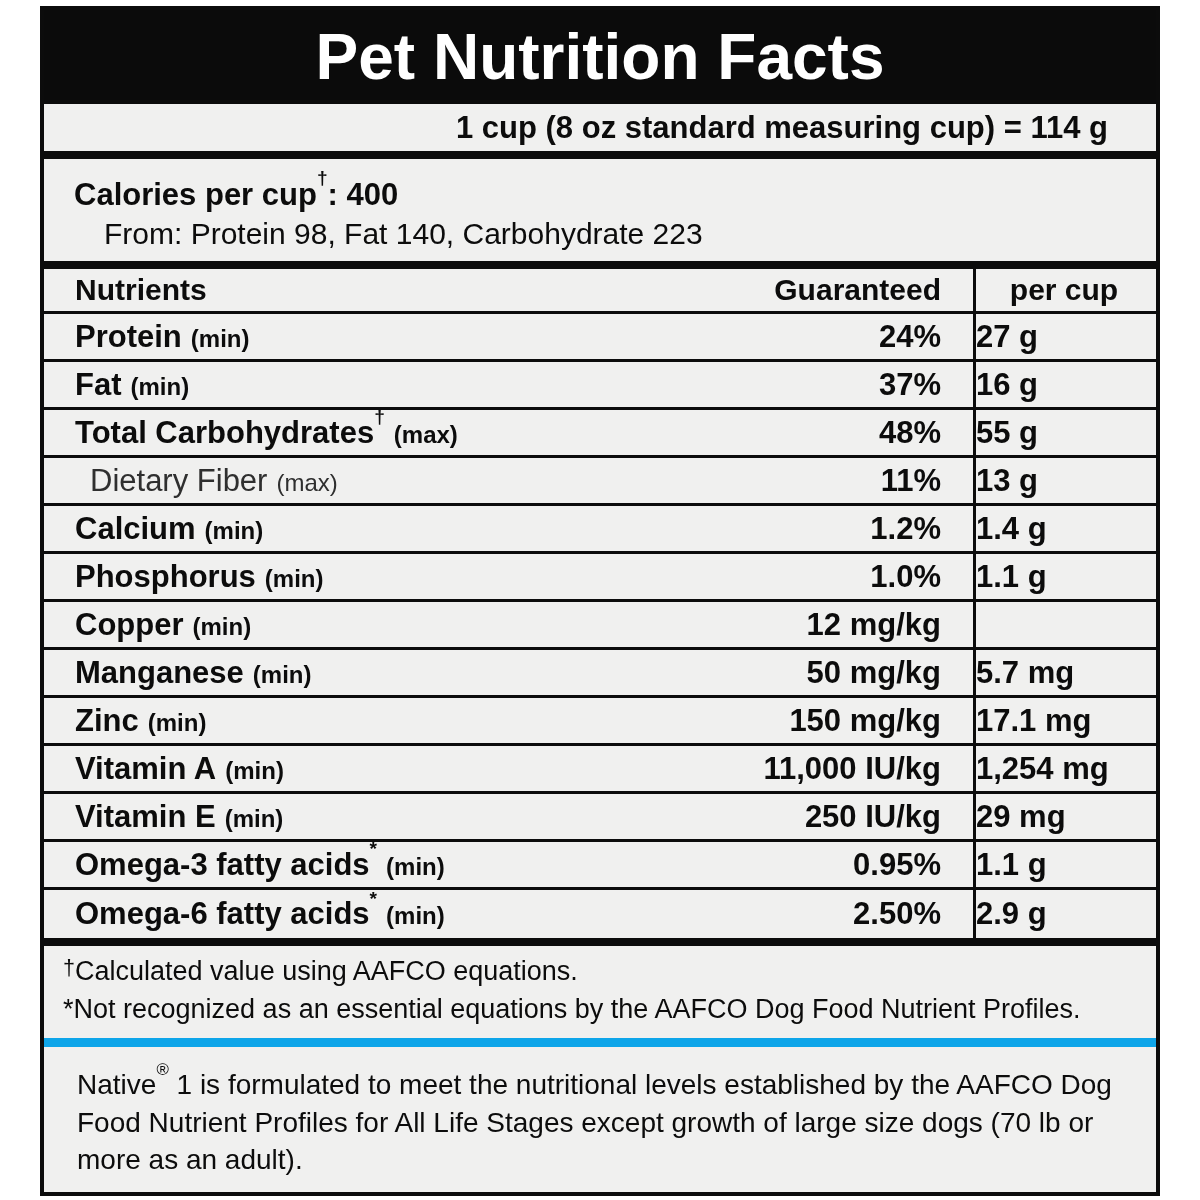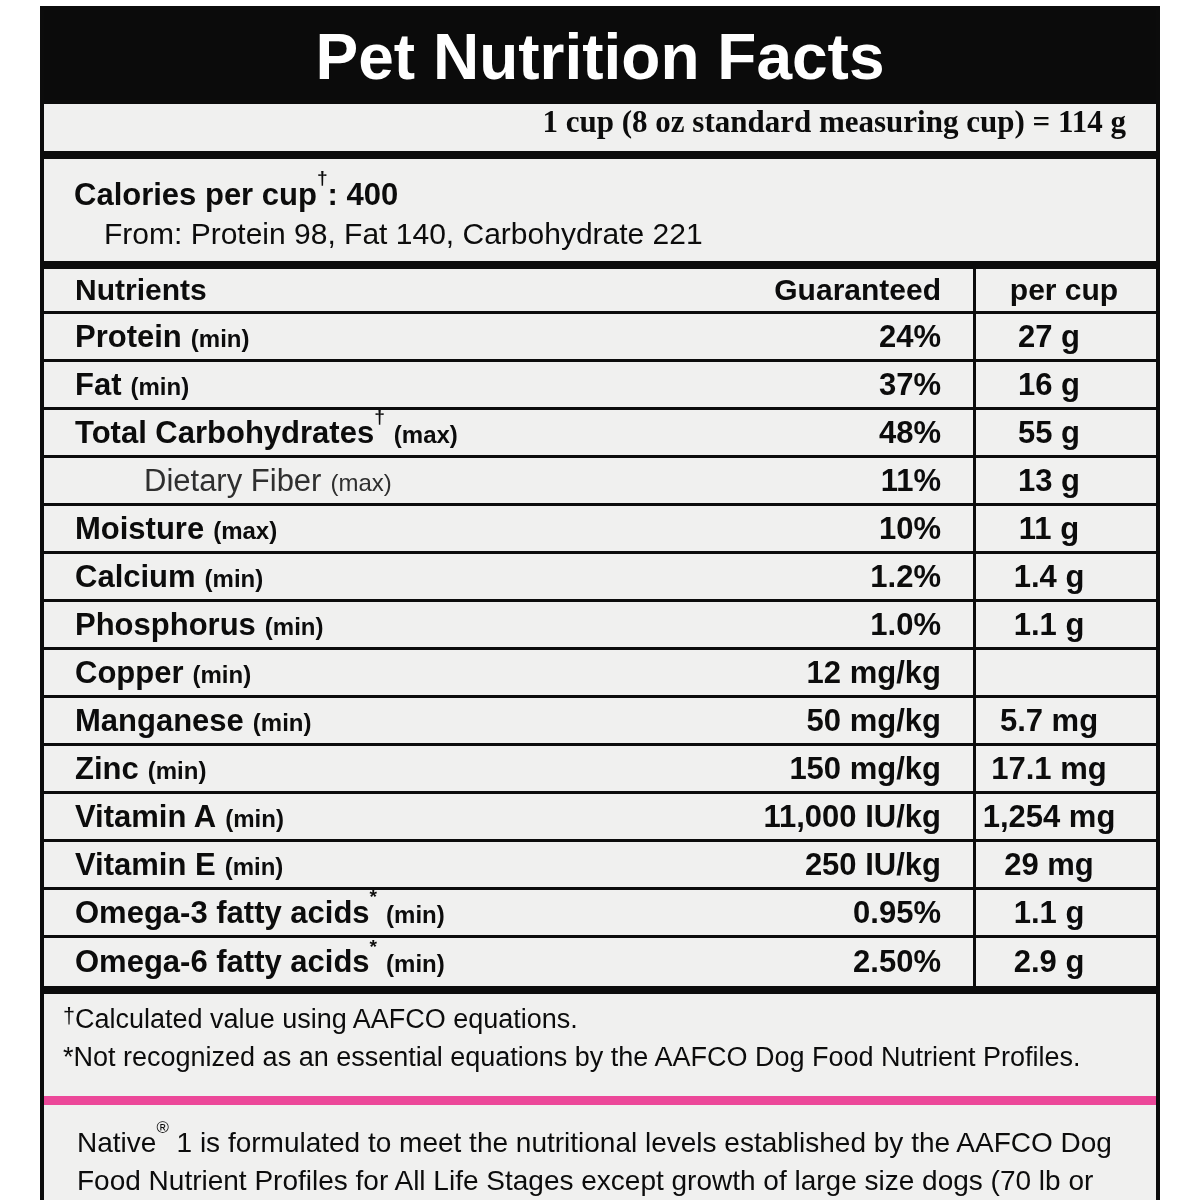--- a/index.html
+++ b/index.html
@@ -8,51 +8,51 @@
   .canvas { position:absolute; left:0; top:0; width:1200px; height:1200px; background:#ffffff;border-radius:18px; }
 
   .label { position:absolute; left:40px; top:6px; width:1120px;
            border:4px solid #0c0c0c; background:#f0f0ef; }
 
   
   .title-bar { height:94px; background:#0b0b0b; display:flex; align-items:center; justify-content:center; }
   .title-bar span { color:#ffffff; font-weight:bold; font-size:64px; letter-spacing:0px; }
 
   
-  .serving-row { height:55px; display:flex; align-items:flex-start; justify-content:flex-end;
-                 padding-right:30px; font-size:31px; font-weight:bold;
-                 border-bottom:8px solid #0c0c0c;font-family:Liberation Serif, serif; }
+  .serving-row { height:55px; display:flex; align-items:center; justify-content:flex-end;
+                 padding-right:48px; font-size:31px; font-weight:bold;
+                 border-bottom:8px solid #0c0c0c; }
 
   
   .calories { padding:9px 0 10px 30px; border-bottom:8px solid #0c0c0c; }
   .calories-line { font-size:31px; font-weight:bold; line-height:40px; }
   .calories-line sup { font-size:62%; position:relative; top:-0.5em; }
   .calories-from { font-size:30px; line-height:34px; padding-left:30px; margin-top:2px; }
 
   
   .ntable { border-bottom:8px solid #0c0c0c; }
   .trow { display:grid; grid-template-columns:1fr 180px; }
   .cell-main { border-right:3px solid #0c0c0c; display:flex; align-items:center;
                justify-content:space-between; padding:0 32px 0 31px; }
-  .cell-cup  { display:flex; align-items:center; justify-content:center; padding-right:34px; }
+  .cell-cup  { display:flex; align-items:center; justify-content:flex-start; padding-right:34px; }
   .header-row { height:45px; border-bottom:3px solid #0c0c0c; }
   .header-row .cell-main, .header-row .cell-cup { font-weight:bold; font-size:30px; }
   .header-row .cell-cup { justify-content:center; padding-right:4px; }
   .drow { height:48px; border-bottom:3px solid #0c0c0c; }
   .drow:last-child { border-bottom:none; }
   .nm { font-size:31px; font-weight:bold; white-space:nowrap; }
   .nm sup { font-size:62%; position:relative; top:-0.45em; font-weight:bold; }
   .qual { font-size:24px; font-weight:bold; margin-left:9px; }
   .val, .cupval { font-size:31px; font-weight:bold; white-space:nowrap; }
   .drow.sub .nm { font-weight:normal; color:#2f2f2f; }
   .drow.sub .qual { font-weight:normal; color:#2f2f2f; }
-  .drow.sub .cell-main { padding-left:100px; }
-
-  
-  .footnotes { padding:7px 20px 20px 19px; border-bottom:9px solid #ec4899; }
+  .drow.sub .cell-main { padding-left:46px; }
+
+  
+  .footnotes { padding:7px 20px 10px 19px; border-bottom:9px solid #0ea5e9; }
   .fnote { font-size:27px; line-height:37px; }
   .fnote .sym { font-size:80%; position:relative; top:-0.25em; }
   .fnote .sym.star { font-size:100%; top:0; }
 
   
   .statement { padding:13px 18px 14px 33px; }
   .statement p { font-size:28px; line-height:37px; }
   .statement sup { font-size:60%; position:relative; top:-0.55em; }
 </style>
 </head>
@@ -64,21 +64,21 @@
     <div class="title-bar">
       <span>Pet Nutrition Facts</span>
     </div>
 
     <div class="serving-row">
       <span>1 cup (8 oz standard measuring cup) = 114 g</span>
     </div>
 
     <div class="calories">
       <div class="calories-line"><span>Calories per cup</span><sup>†</sup><span>: 400</span></div>
-      <div class="calories-from">From: Protein 98, Fat 140, Carbohydrate 221</div>
+      <div class="calories-from">From: Protein 98, Fat 140, Carbohydrate 223</div>
     </div>
 
     <div class="ntable">
 
       <div class="trow header-row">
         <div class="cell-main">
           <span>Nutrients</span>
           <span>Guaranteed</span>
         </div>
         <div class="cell-cup">
@@ -119,29 +119,20 @@
       <div class="trow drow sub">
         <div class="cell-main">
           <span class="nm"><span>Dietary Fiber</span><sup></sup><span class="qual">(max)</span></span>
           <span class="val">11%</span>
         </div>
         <div class="cell-cup">
             <span class="cupval">13 g</span>
           </div>
       </div>
 
-      <div class="trow drow">
-        <div class="cell-main">
-          <span class="nm"><span>Moisture</span><sup></sup><span class="qual">(max)</span></span>
-          <span class="val">10%</span>
-        </div>
-        <div class="cell-cup">
-            <span class="cupval">11 g</span>
-          </div>
-      </div>
 
       <div class="trow drow">
         <div class="cell-main">
           <span class="nm"><span>Calcium</span><sup></sup><span class="qual">(min)</span></span>
           <span class="val">1.2%</span>
         </div>
         <div class="cell-cup">
             <span class="cupval">1.4 g</span>
           </div>
       </div>

